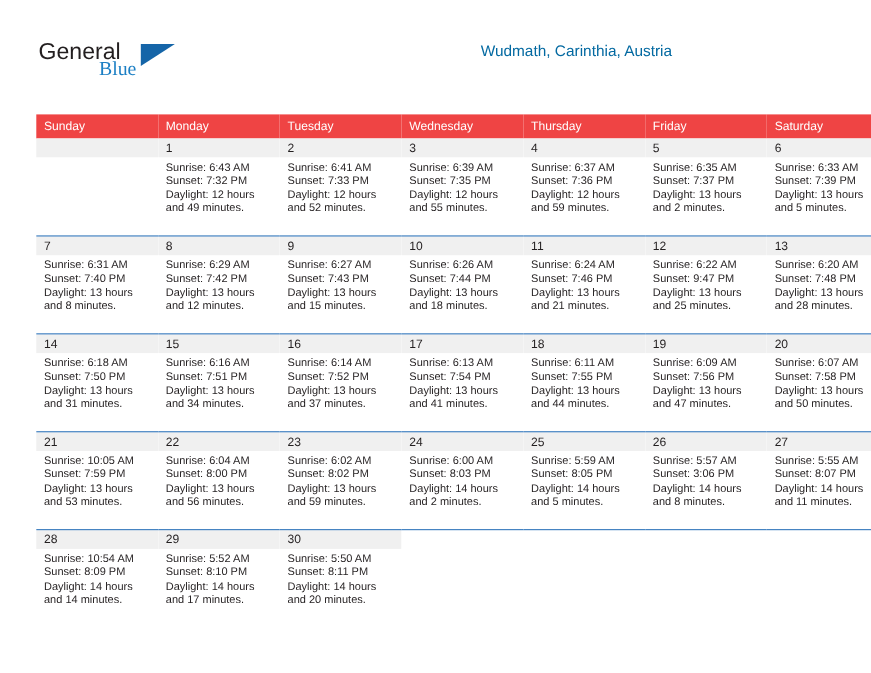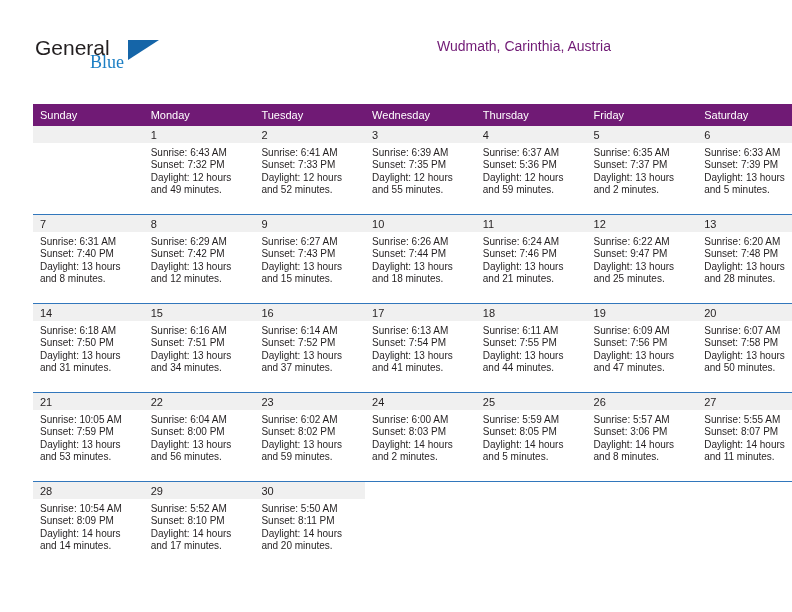--- a/index.html
+++ b/index.html
@@ -69,40 +69,40 @@
   .cal-title {
     font-size: 26px;
     color: #231f20;
     font-weight: normal;
     line-height: 32px;
     white-space: nowrap;
   }
   .cal-subtitle {
     margin-top: 8px;
     font-size: 14px;
-    color: #701a75;
+    color: #0369a1;
     line-height: 16px;
     white-space: nowrap;
     text-align: center;
   }
 
   
   .calendar {
     position: absolute;
     left: 33px;
     top: 104px;
     width: 726px;
   }
   table.cal {
     border-collapse: collapse;
     table-layout: fixed;
     width: 726px;
   }
   table.cal th {
-    background: #701a75;
+    background: #ef4444;
     color: #ffffff;
     font-size: 11px;
     font-weight: normal;
     text-align: left;
     padding: 5px 0 5px 7px;
     height: 12px;
     border: none;
     width: 103.71px;
   }
   td.daycell {
@@ -199,21 +199,21 @@
                 <div>Sunrise: 6:39 AM</div>
                 <div>Sunset: 7:35 PM</div>
                 <div>Daylight: 12 hours</div>
                 <div>and 55 minutes.</div>
               </div>
             </td>
             <td class="daycell">
               <div class="daynum-band">4</div>
               <div class="details">
                 <div>Sunrise: 6:37 AM</div>
-                <div>Sunset: 5:36 PM</div>
+                <div>Sunset: 7:36 PM</div>
                 <div>Daylight: 12 hours</div>
                 <div>and 59 minutes.</div>
               </div>
             </td>
             <td class="daycell">
               <div class="daynum-band">5</div>
               <div class="details">
                 <div>Sunrise: 6:35 AM</div>
                 <div>Sunset: 7:37 PM</div>
                 <div>Daylight: 13 hours</div>

